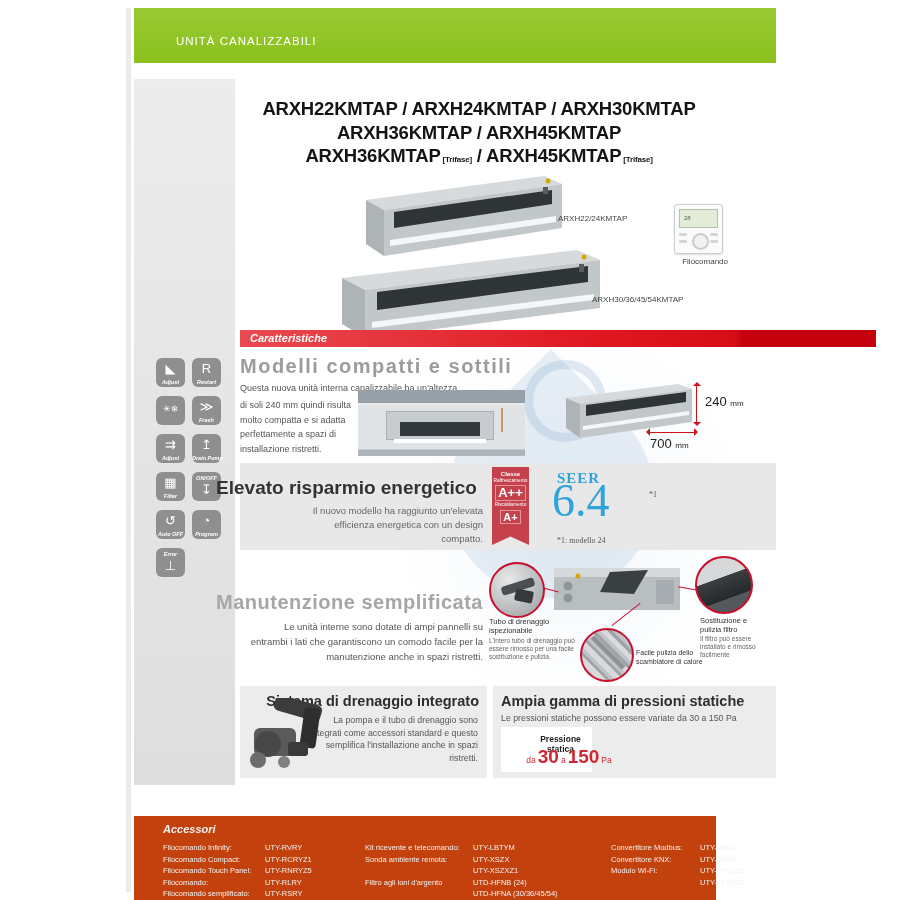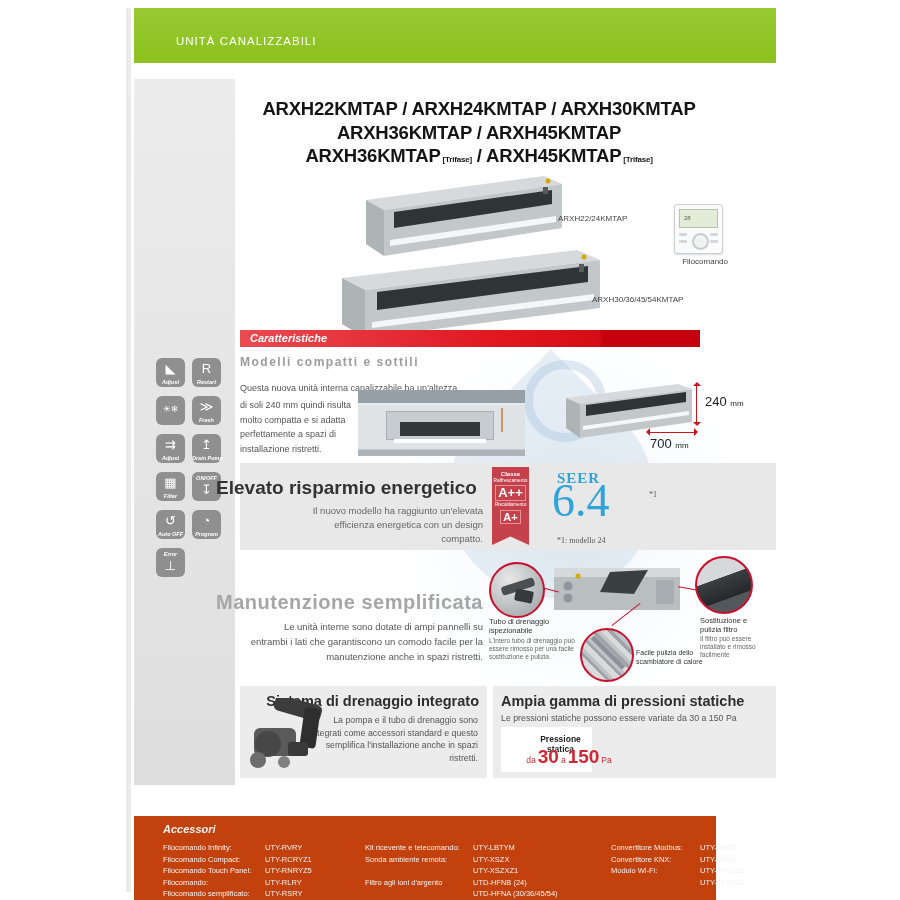--- a/index.html
+++ b/index.html
@@ -40,29 +40,29 @@
   .unit-label{font-size:8px;color:#444;}
   .remote{left:674px;top:204px;width:47px;height:48px;background:#fbfbfb;border:1px solid #cccfd2;
           border-radius:3px;box-shadow:0 1px 2px rgba(0,0,0,0.15);}
   .remote .lcd{position:absolute;left:4px;top:4px;right:4px;height:17px;background:#e3ebd9;
                border:1px solid #b7c2ac;font-size:6px;color:#5a6a50;line-height:16px;padding-left:4px;}
   .remote .dial{position:absolute;left:17px;top:28px;width:13px;height:13px;border-radius:50%;
                 border:2px solid #c9ccce;background:#f2f2f2;}
   .remote .btn{position:absolute;width:8px;height:3px;background:#d4d7d9;border-radius:1px;}
 
   
-  .red-bar{left:240px;top:330px;width:460px;height:17px;
+  .red-bar{left:240px;top:330px;width:636px;height:17px;
            background:linear-gradient(90deg,#ea4a51 0%,#e01822 55%,#d40d17 78%,#c4010c 79%,#c4010c 100%);}
   .red-bar-label{left:10px;top:2px;color:#fff;font-size:11px;font-weight:bold;font-style:italic;}
 
   
   .h-gray{font-weight:bold;color:#9c9c9c;}
   .h-dark{font-weight:bold;color:#333;}
   .body-txt{font-size:9px;color:#555;}
-  .compact-heading{left:240px;top:355px;font-size:12px;letter-spacing:1.5px;}
+  .compact-heading{left:240px;top:355px;font-size:20px;letter-spacing:1.5px;}
   .compact-line1{left:240px;top:383px;font-size:9px;color:#555;}
   .compact-rest{left:240px;top:398px;width:128px;line-height:14.6px;}
   .xsection{left:358px;top:390px;width:167px;height:66px;background:#c3c9cd;overflow:hidden;}
   .xsection .slab{position:absolute;left:0;top:0;width:100%;height:13px;background:#97a0a6;border-bottom:2px solid #e8eaeb;}
   .xsection .cavity{position:absolute;left:0;top:15px;width:100%;height:44px;background:#dfe3e5;}
   .xsection .unitbox{position:absolute;left:28px;top:21px;width:106px;height:27px;background:#c7ccd0;border:1px solid #a9afb3;}
   .xsection .slot{position:absolute;left:42px;top:32px;width:80px;height:14px;background:#33383b;}
   .xsection .wslot{position:absolute;left:36px;top:49px;width:92px;height:4px;background:#fff;}
   .xsection .pipe{position:absolute;right:22px;top:18px;width:2px;height:24px;background:#c96;}
   .xsection .floor{position:absolute;left:0;bottom:0;width:100%;height:6px;background:#aeb5ba;}

